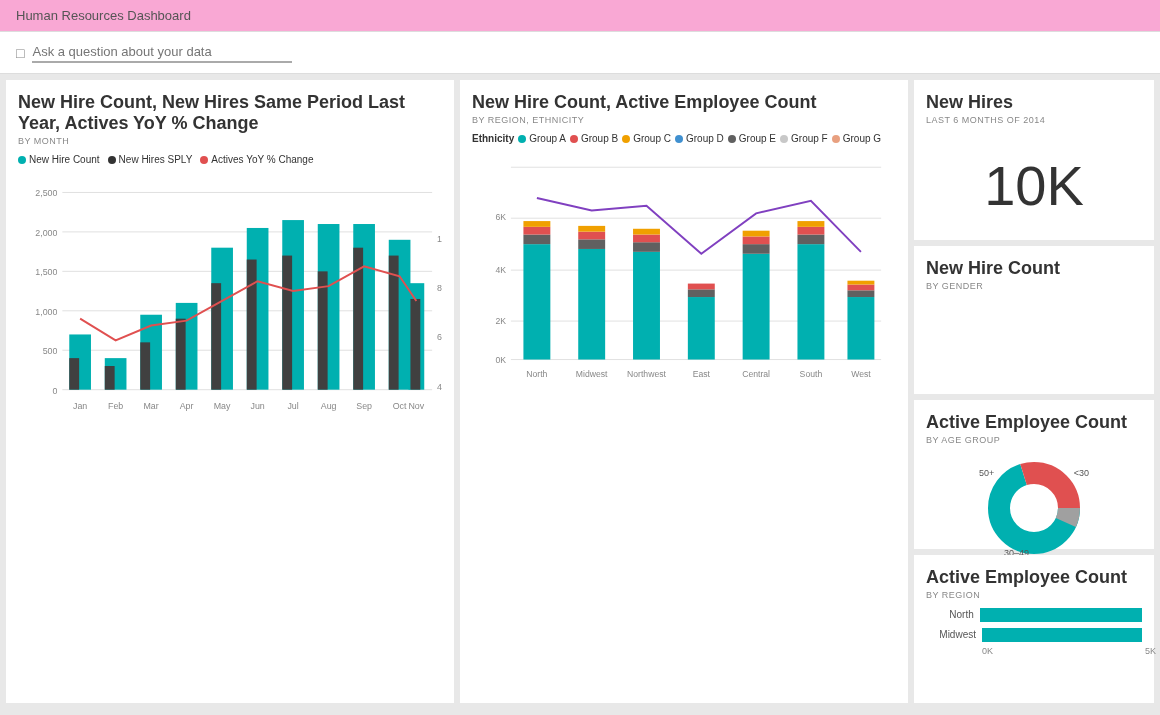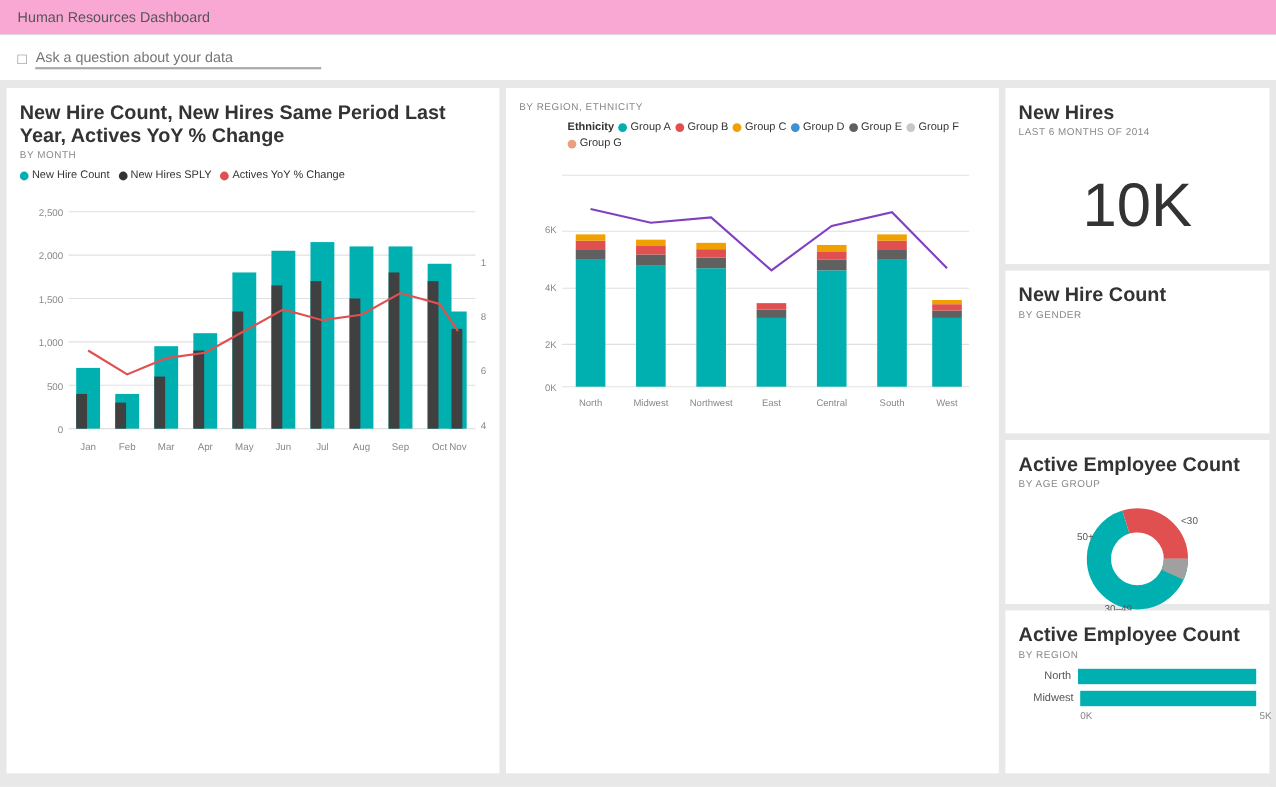--- a/index.html
+++ b/index.html
@@ -122,23 +122,24 @@
       <text x="243" y="240" class="axis-label" text-anchor="middle">Jun</text>
       <text x="279" y="240" class="axis-label" text-anchor="middle">Jul</text>
       <text x="315" y="240" class="axis-label" text-anchor="middle">Aug</text>
       <text x="351" y="240" class="axis-label" text-anchor="middle">Sep</text>
       <text x="387" y="240" class="axis-label" text-anchor="middle">Oct</text>
       <text x="404" y="240" class="axis-label" text-anchor="middle">Nov</text>
     </svg>
   </div>
 
   <div class="card">
+    <div class="card-title">New Hire Count, Active Employee Count</div>
     <div class="card-subtitle">BY REGION, ETHNICITY</div>
 
-    <div style="display:flex; align-items:center; gap:4px; flex-wrap:wrap; font-size:10px; margin-bottom:4px;margin-left:44px;">
+    <div style="display:flex; align-items:center; gap:4px; flex-wrap:wrap; font-size:10px; margin-bottom:4px;">
       <span style="font-weight:600; font-size:10px;">Ethnicity</span>
       <div class="legend-item">
           <span class="legend-dot" style="background:#00B0B0;"></span>
           <span>Group A</span>
         </div>
       <div class="legend-item">
           <span class="legend-dot" style="background:#E05050;"></span>
           <span>Group B</span>
         </div>
       <div class="legend-item">
@@ -243,21 +244,21 @@
       <div style="display:flex; align-items:center; justify-content:center; margin-top:4px; position:relative;">
         <svg width="110" height="110" viewBox="0 0 110 110">
 
           <circle cx="55" cy="55" r="35" fill="none" stroke="#00B0B0" stroke-width="22" stroke-dasharray="154 66" stroke-dashoffset="0"></circle>
 
           <circle cx="55" cy="55" r="35" fill="none" stroke="#E05050" stroke-width="22" stroke-dasharray="66 154" stroke-dashoffset="-154"></circle>
 
           <circle cx="55" cy="55" r="35" fill="none" stroke="#A0A0A0" stroke-width="22" stroke-dasharray="15 205" stroke-dashoffset="-220"></circle>
         </svg>
         <div style="position:absolute; font-size:9px; color:#555;">
-          <div style="position:absolute; top:-40px; left:-55px;margin-top:15px;">50+</div>
+          <div style="position:absolute; top:-40px; left:-55px;">50+</div>
           <div style="position:absolute; top:-40px; right:-55px;">&lt;30</div>
           <div style="position:absolute; bottom:-50px; left:-30px;">30–49</div>
         </div>
       </div>
     </div>
 
     <div class="card" style="flex:1; min-height:120px;">
       <div class="card-title">Active Employee Count</div>
       <div class="card-subtitle">BY REGION</div>
 

